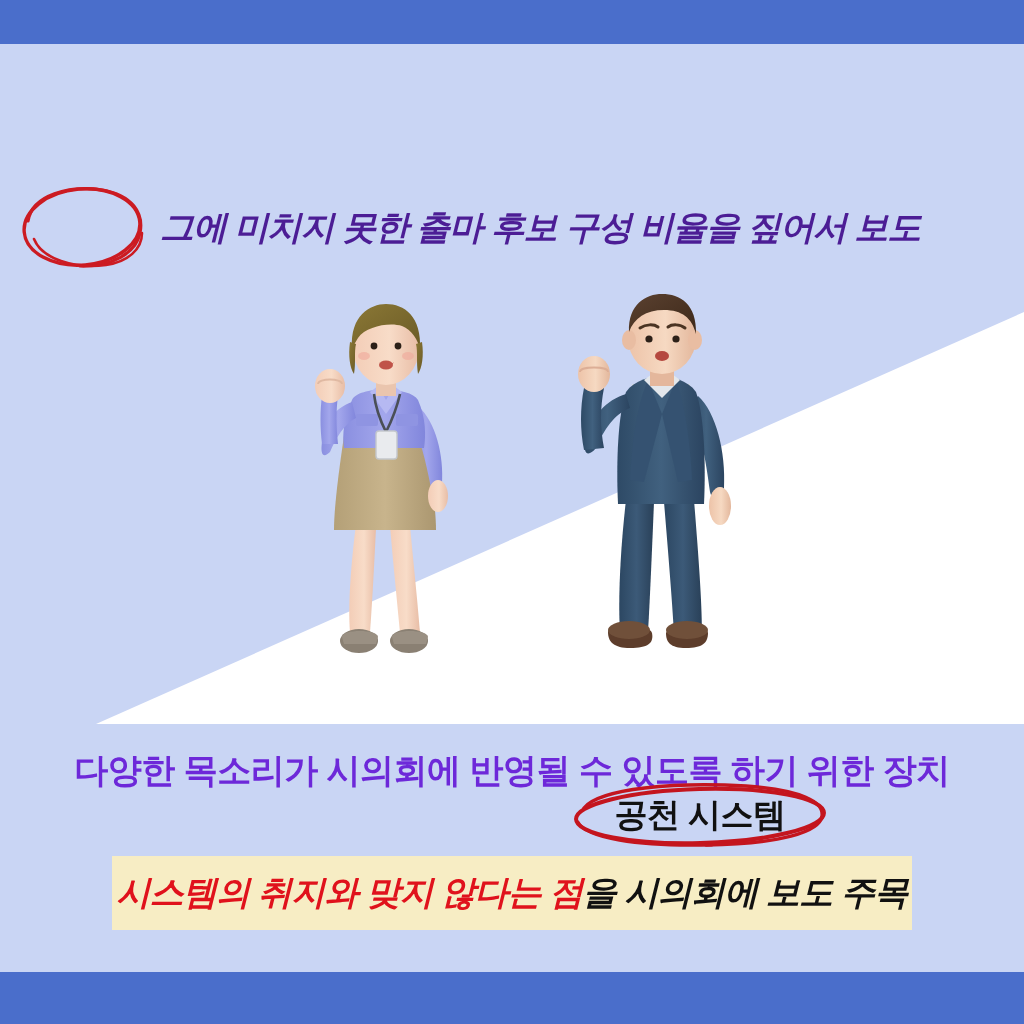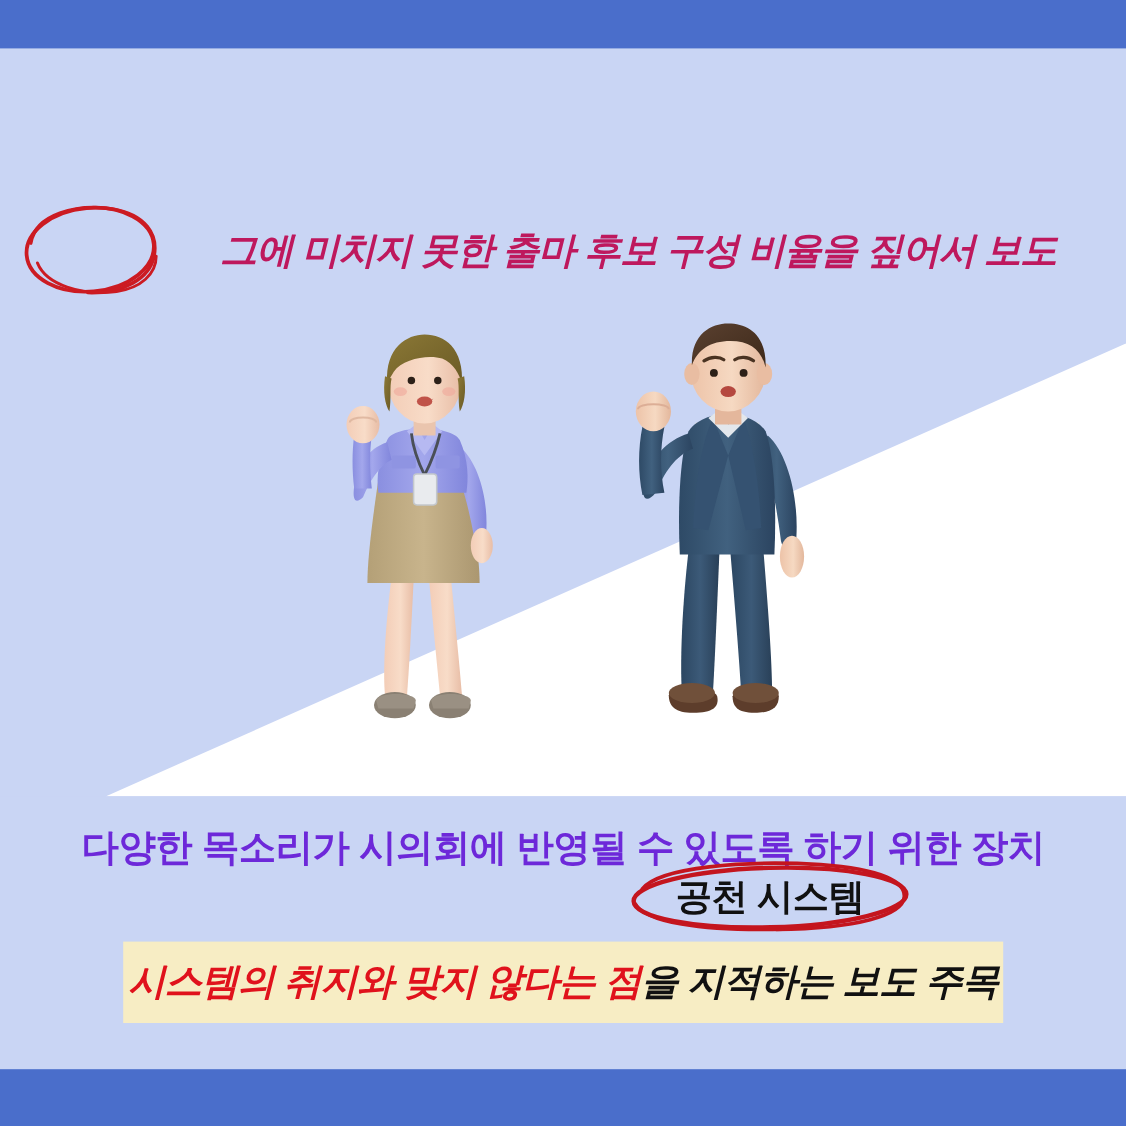--- a/index.html
+++ b/index.html
@@ -60,21 +60,21 @@
   .but-text {
     position:absolute; left:0; top:20px; width:140px; text-align:center;
     font-size:36px; font-weight:900; font-style:italic; color:#111;
     letter-spacing:0px;
   }
 
   
   .subhead {
     position:absolute; left:160px; top:205px; z-index:5;
     font-size:34px; font-weight:900; font-style:italic;
-    color:#be185d; letter-spacing:-1px; white-space:nowrap;margin-left:40px;
+    color:#4c1d95; letter-spacing:-1px; white-space:nowrap;
   }
 
   
   .midline {
     position:absolute; left:0; top:748px; width:1024px; text-align:center; z-index:5;
     font-size:34px; font-weight:700; color:#6d28d9; letter-spacing:-0.5px;
     white-space:nowrap;
   }
 
   
@@ -281,19 +281,19 @@
   <div class="term" id="term-b">
     <svg width="268" height="66" viewBox="0 0 268 66">
       <ellipse cx="134" cy="34" rx="124" ry="27" fill="none" stroke="#c4151e" stroke-width="4" transform="rotate(-1.5 134 34)"></ellipse>
       <path d="M18 26 C34 6, 110 0, 180 4 C236 8, 258 20, 256 34 C254 50, 214 62, 140 63" fill="none" stroke="#c4151e" stroke-width="3.4" stroke-linecap="round"></path>
       <path d="M12 40 C20 56, 70 65, 146 63" fill="none" stroke="#c4151e" stroke-width="2.8" stroke-linecap="round"></path>
     </svg>
     <div class="term-text">공천 시스템</div>
   </div>
 
   <div class="hl-box">
-    <div class="hl-line"><span class="hl-accent">시스템의 취지와 맞지 않다는 점</span><span>을 지적하는 보도 주목</span></div>
+    <div class="hl-line"><span class="hl-accent">시스템의 취지와 맞지 않다는 점</span><span>을 시의회에 보도 주목</span></div>
   </div>
 
   <div class="footer-bar"></div>
   <div class="footer-text">비례 대표제: 정당의 총득표 수의 비례에 따라서 당선자 수를 결정하는 선거제도</div>
 
 </div>
 
 </body></html>

